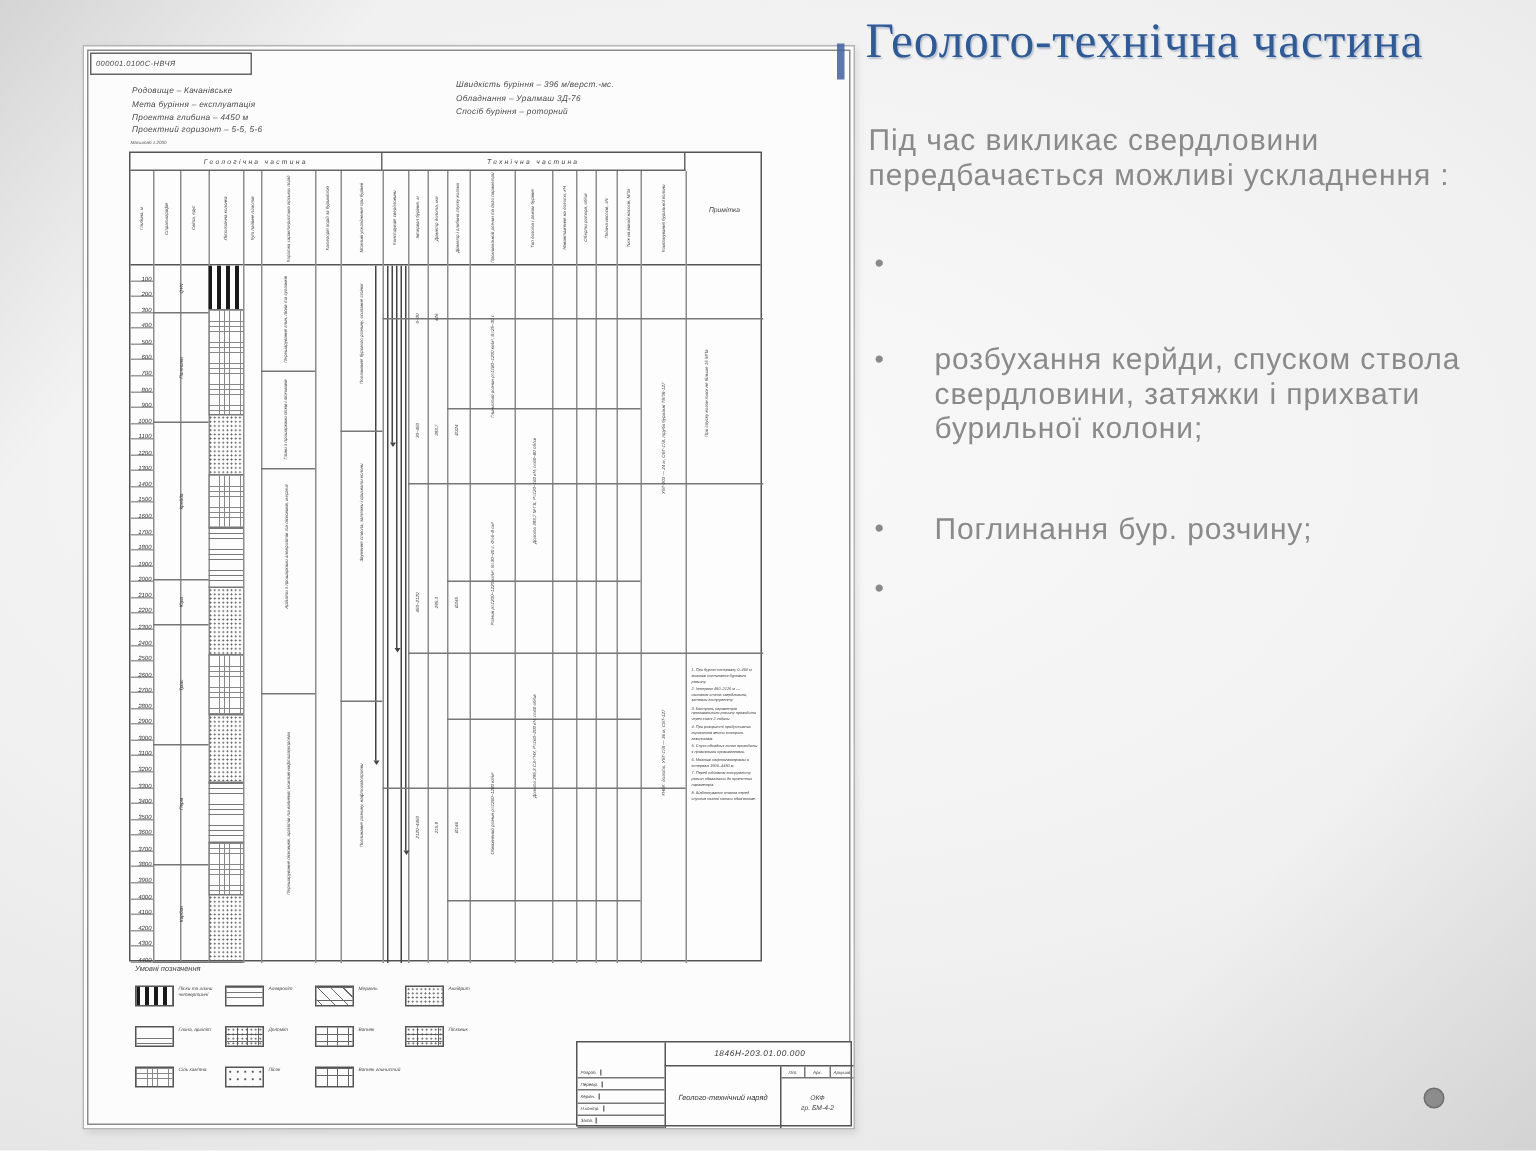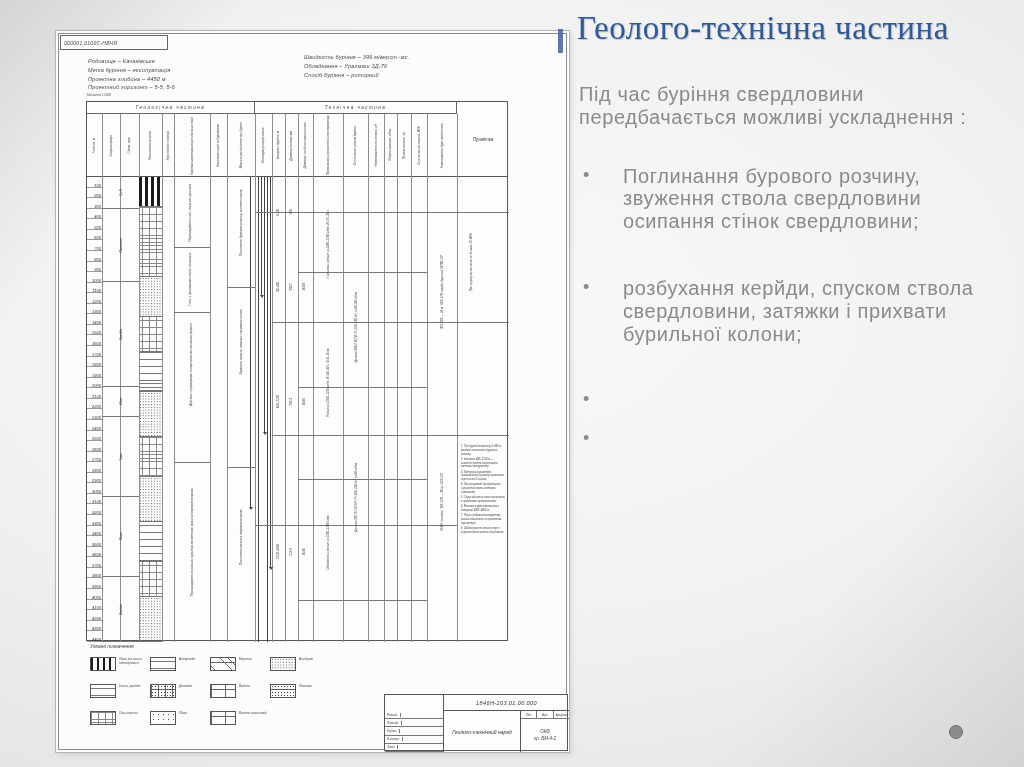--- a/index.html
+++ b/index.html
@@ -592,31 +592,31 @@
         <span>ОКФ</span>
         <span>гр. БМ-4-2</span>
       </div>
     </div>
   </div>
 </div>
 <div class="blue-mark"></div>
 
 <div class="content">
   <h1 class="title">Геолого-технічна частина</h1>
-  <p class="intro">Під час буріння свердловини передбачається можливі ускладнення :</p>
+  <p class="intro">Під час викликає свердловини передбачається можливі ускладнення :</p>
   <ul class="bullets" id="bullets">
       <li>
         <span class="mark">•</span>
-        <span>Поглинання бурового розчину, звуження ствола свердловини осипання стінок свердловини;</span>
       </li>
       <li>
         <span class="mark">•</span>
         <span>розбухання керйди, спуском ствола свердловини, затяжки і прихвати бурильної колони;</span>
       </li>
       <li>
         <span class="mark">•</span>
+        <span>Поглинання бур. розчину;</span>
       </li>
       <li>
         <span class="mark">•</span>
       </li>
     </ul>
 </div>
 <div class="dot"></div>
 
 </body></html>

